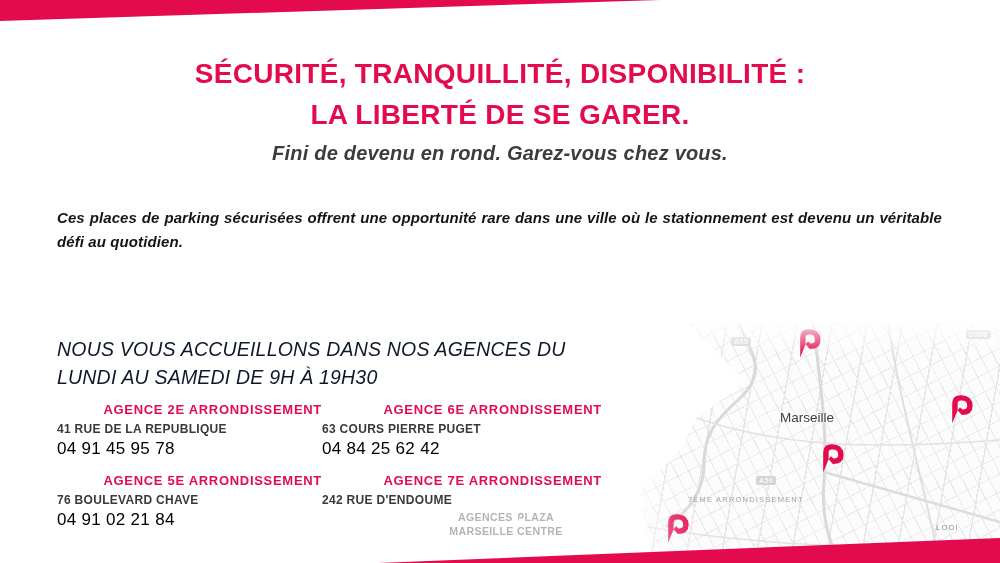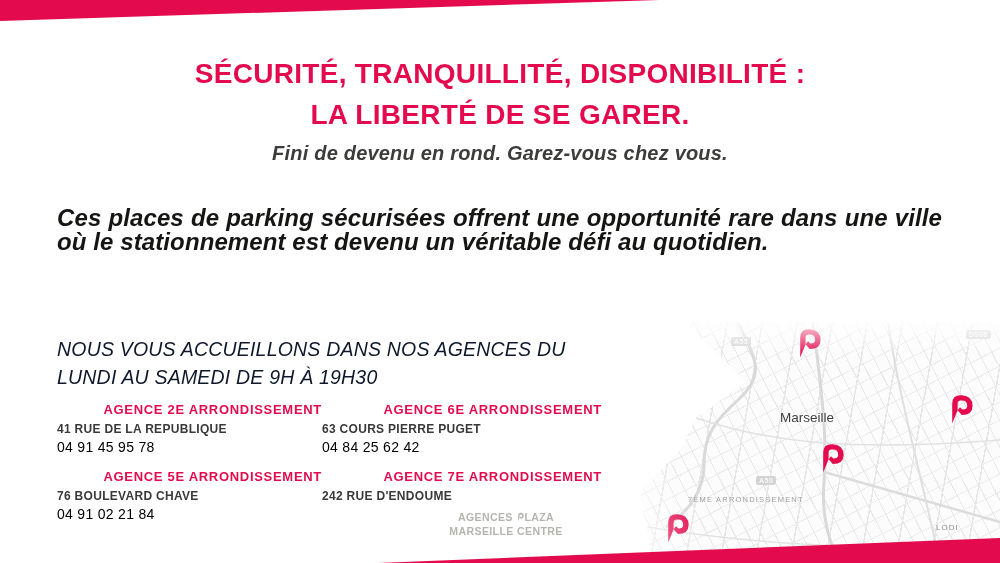--- a/index.html
+++ b/index.html
@@ -21,21 +21,21 @@
   .hero-line{
     color:#E30B4E;font-weight:800;font-size:28px;line-height:41px;letter-spacing:.3px;
   }
   .hero-sub{
     margin-top:7px;color:#3C3C3B;font-weight:bold;font-style:italic;
     font-size:20px;letter-spacing:.2px;
   }
   
   .intro{
     position:absolute;left:57px;top:206px;width:885px;z-index:2;
-    color:#151514;font-weight:bold;font-style:italic;font-size:24px;line-height:24px;
+    color:#151514;font-weight:bold;font-style:italic;font-size:15px;line-height:24px;
     text-align:justify;text-align-last:left;letter-spacing:.1px;
   }
   
   .welcome{
     position:absolute;left:57px;top:336px;z-index:2;
     color:#0f172a;font-style:italic;font-size:19.5px;line-height:27.5px;font-weight:500;
     letter-spacing:.2px;
   }
   
   .agencies{
@@ -43,21 +43,21 @@
     display:grid;grid-template-columns:265px 280px;row-gap:14px;
   }
   .agency{min-height:44px;}
   .agency-name{
     color:#E30B4E;font-weight:bold;font-size:13px;letter-spacing:.7px;margin-bottom:5px;text-align:right;
   }
   .agency-address{
     color:#39393A;font-weight:bold;font-size:12px;letter-spacing:.3px;margin-bottom:3px;
   }
   .agency-phone{color:#55555
-3;font-size:14px;letter-spacing:.3px;}
+3;font-size:17px;letter-spacing:.3px;}
   
   .watermark{
     position:absolute;left:425px;top:510px;width:162px;z-index:4;text-align:center;
     color:#B5B5B0;font-weight:bold;font-size:11.5px;line-height:14px;letter-spacing:.4px;
     transform:scaleX(.92);
   }
   .watermark svg{vertical-align:-1px;}
   
   .map{
     position:absolute;left:588px;top:322px;width:412px;height:241px;z-index:1;

